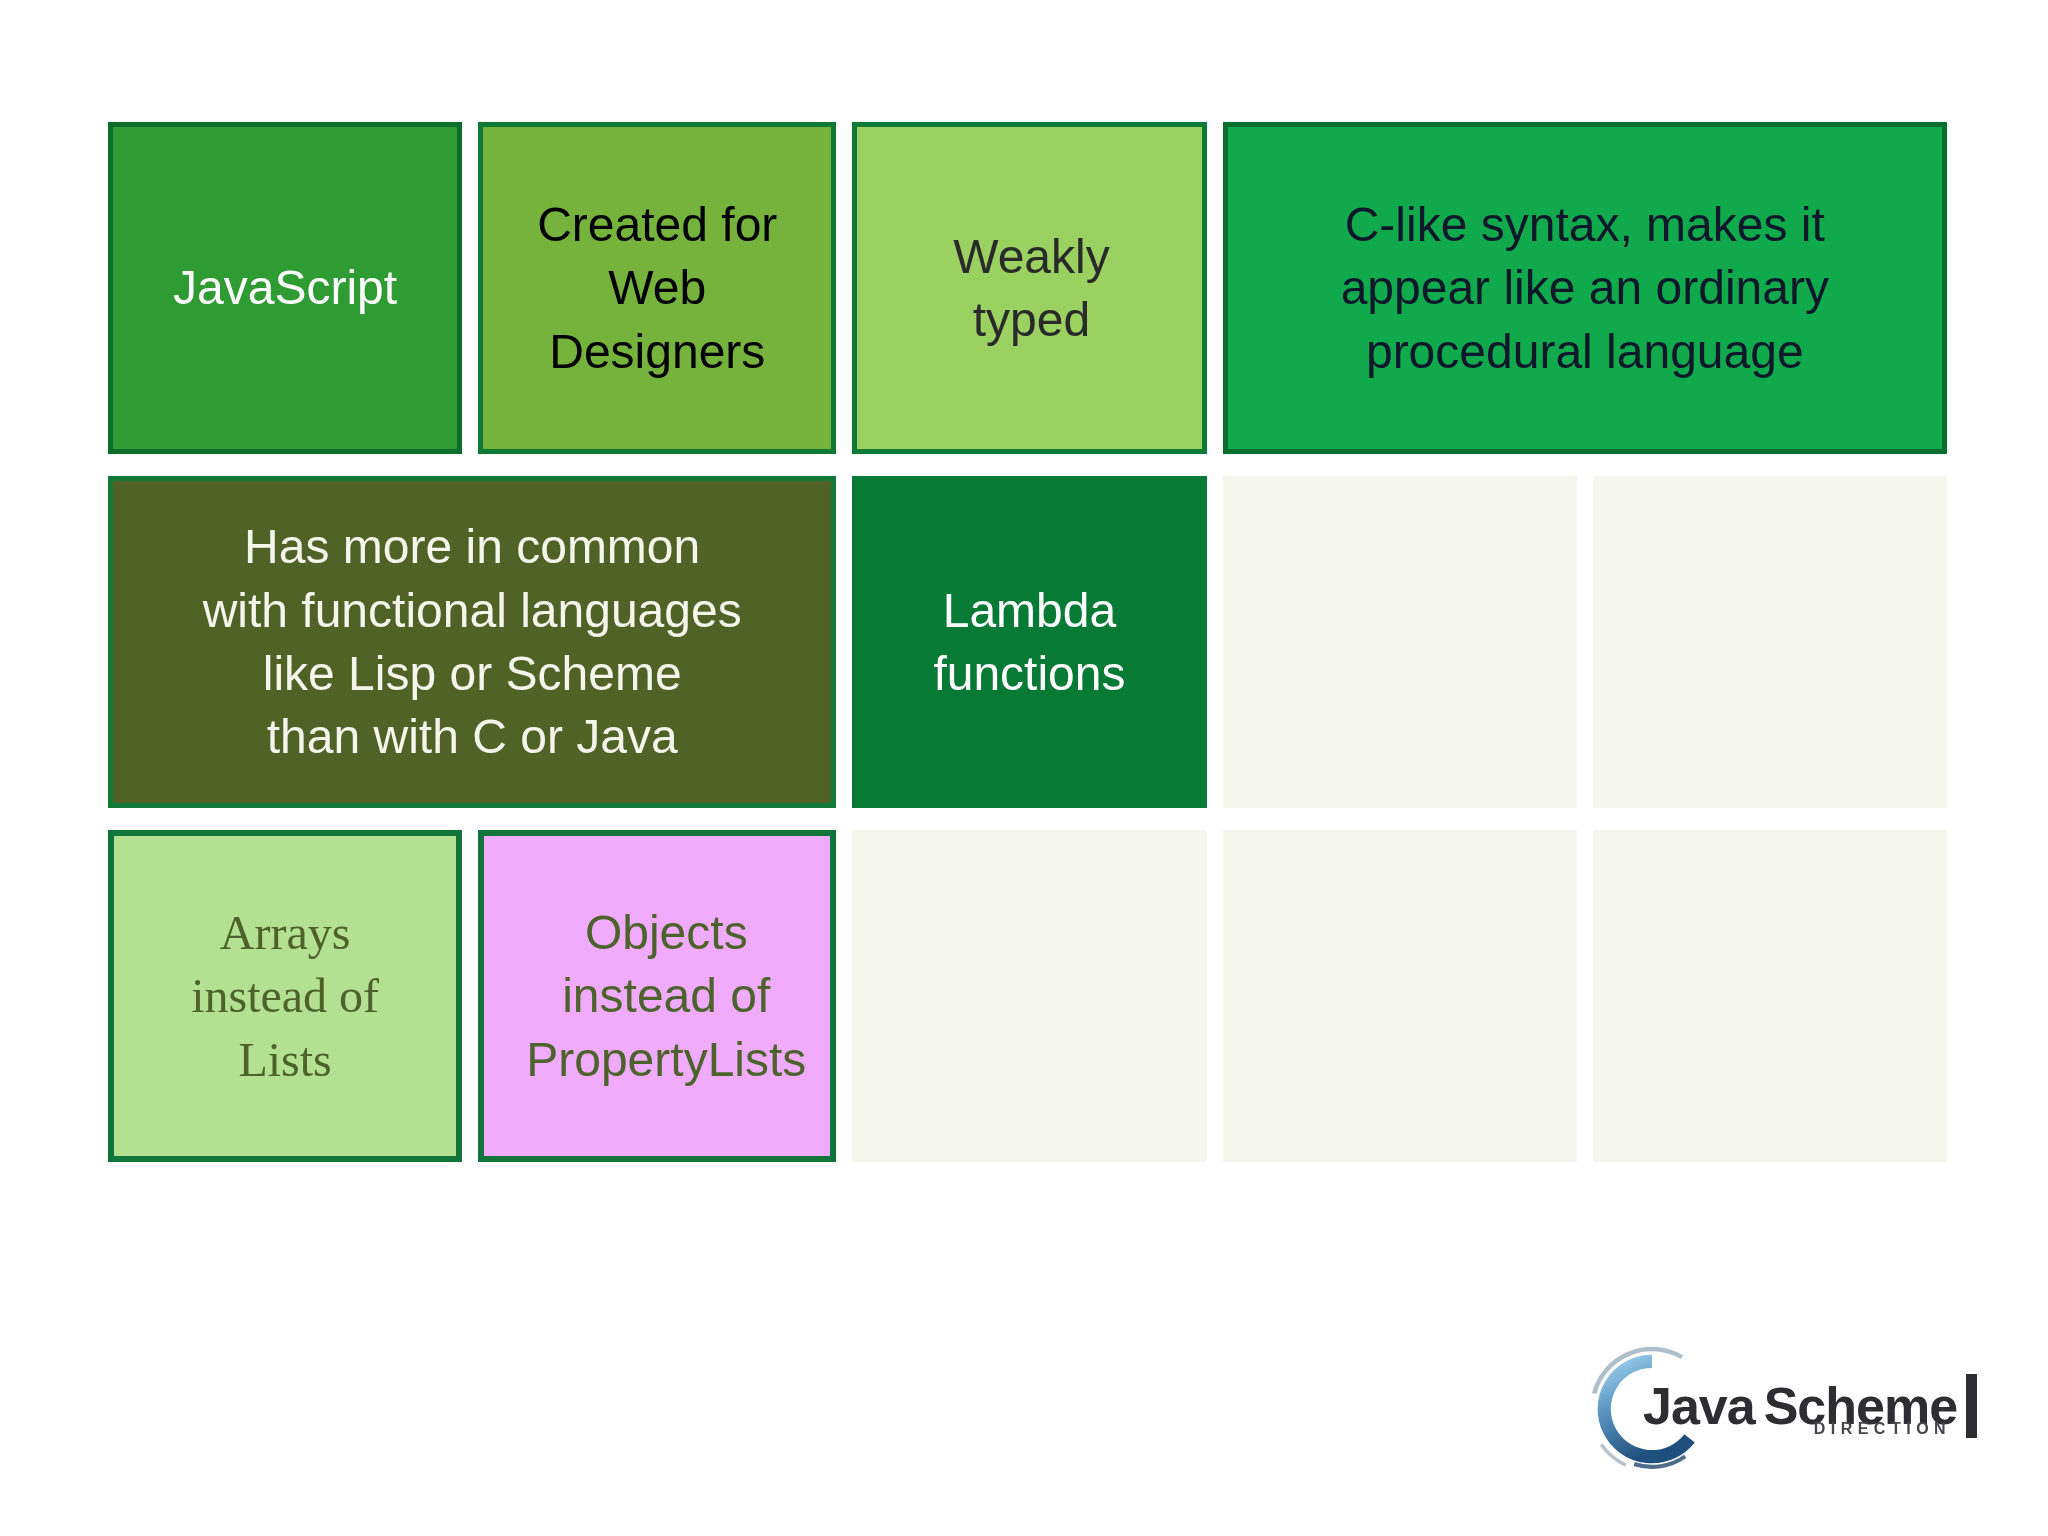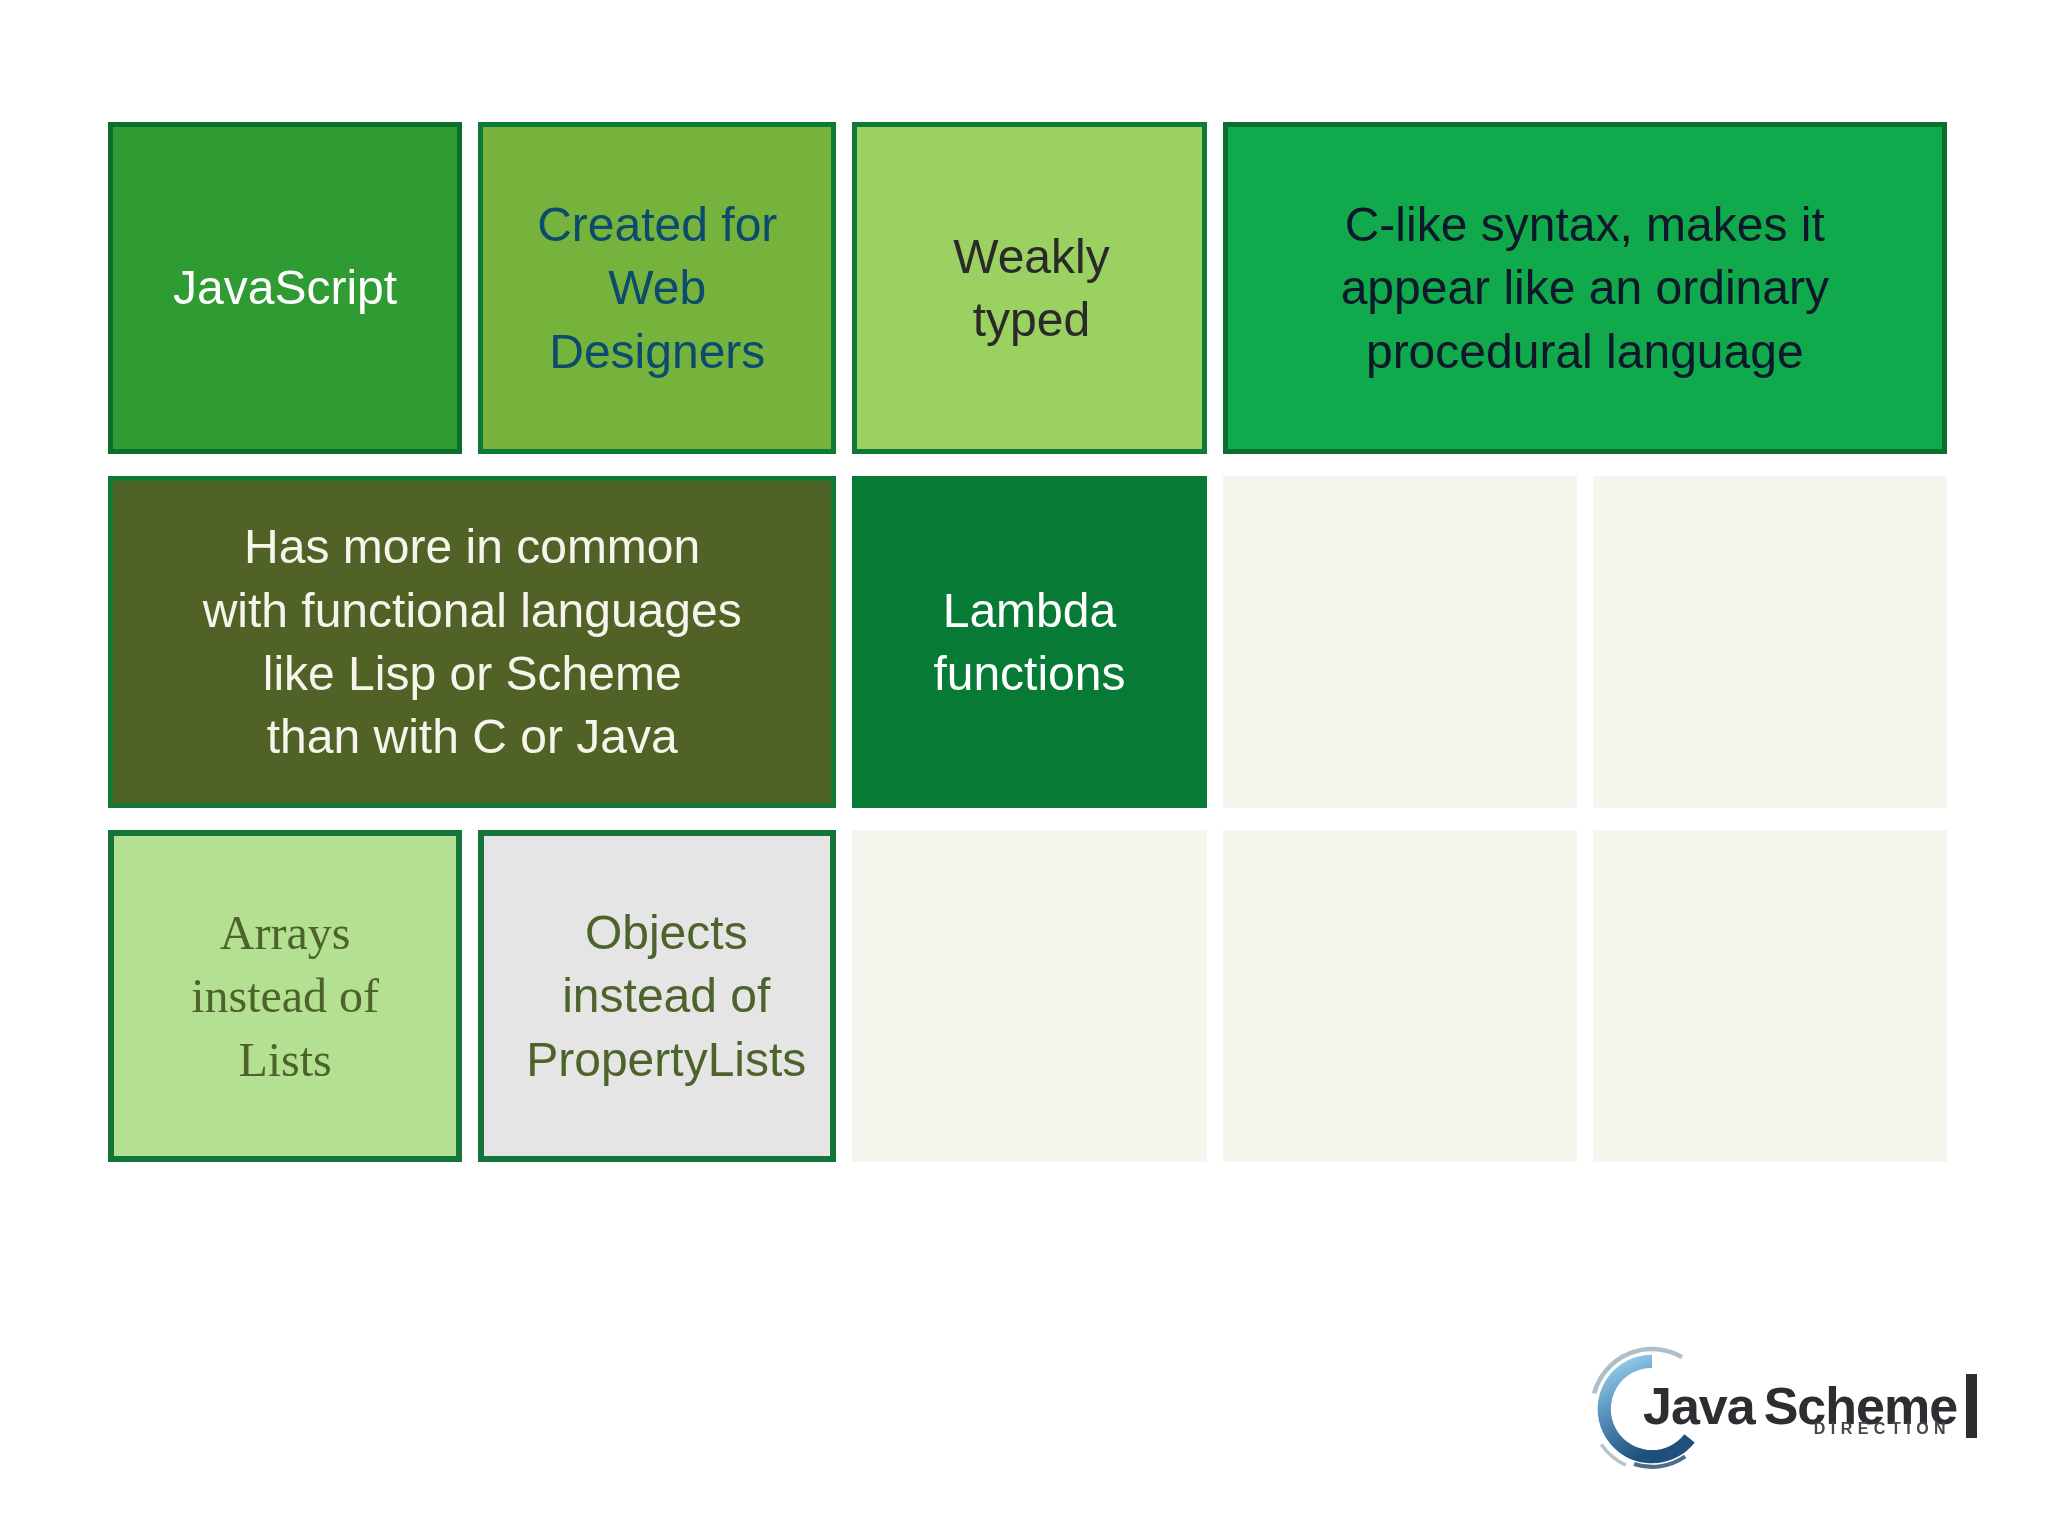--- a/index.html
+++ b/index.html
@@ -53,42 +53,42 @@
     font-size: 16px; font-weight: bold;
     letter-spacing: 5.5px;
     white-space: nowrap;
   }
 </style>
 </head>
 <body style="background: rgb(255, 255, 255);">
 
 <div class="grid">
   <div class="cell" style="background: rgb(47, 155, 51); color: rgb(255, 255, 255); border-style: solid; border-color: rgb(11, 110, 45); border-width: 5px;"><span>JavaScript</span></div>
-  <div class="cell" style="background: rgb(117, 179, 60); color: #0c4a6e; border-style: solid; border-color: rgb(14, 122, 53); border-width: 5px;"><span>Created for
+  <div class="cell" style="background: rgb(117, 179, 60); color: #000000; border-style: solid; border-color: rgb(14, 122, 53); border-width: 5px;"><span>Created for
 Web
 Designers</span></div>
   <div class="cell" style="background: rgb(154, 209, 96); color: rgb(42, 42, 42); border-style: solid; border-color: rgb(14, 122, 53); border-width: 5px; padding-left: 28px;"><span>Weakly
 typed</span></div>
   <div class="cell span-2" style="background: rgb(16, 169, 76); color: #0f172a; border-style: solid; border-color: rgb(10, 110, 46); border-width: 5px;"><span>C-like syntax, makes it
 appear like an ordinary
 procedural language</span></div>
 
   <div class="cell span-2" style="background: rgb(81, 98, 38); color: rgb(245, 245, 236); border-style: solid; border-color: rgb(17, 122, 54); border-width: 5px;"><span>Has more in common
 with functional languages
 like Lisp or Scheme
 than with C or Java</span></div>
   <div class="cell" style="background: rgb(7, 122, 53); color: rgb(255, 255, 255);"><span>Lambda
 functions</span></div>
   <div class="cell" style="background: rgb(245, 246, 238); color: rgb(0, 0, 0);"><span></span></div>
   <div class="cell" style="background: rgb(245, 246, 238); color: rgb(0, 0, 0);"><span></span></div>
 
   <div class="cell bw6" style="background: rgb(180, 224, 146); color: rgb(78, 99, 44); border-style: solid; border-color: rgb(20, 117, 58); border-width: 6px; font-family: Liberation Serif, serif;"><span>Arrays
 instead of
 Lists</span></div>
-  <div class="cell bw6" style="background: #e5e5e5; color: rgb(78, 99, 44); border-style: solid; border-color: rgb(20, 117, 58); border-width: 6px; padding-left: 42px;"><span>Objects
+  <div class="cell bw6" style="background: #f0abfc; color: rgb(78, 99, 44); border-style: solid; border-color: rgb(20, 117, 58); border-width: 6px; padding-left: 42px;"><span>Objects
 instead of
 PropertyLists</span></div>
   <div class="cell" style="background: rgb(245, 246, 238); color: rgb(0, 0, 0);"><span></span></div>
   <div class="cell" style="background: rgb(245, 246, 238); color: rgb(0, 0, 0);"><span></span></div>
   <div class="cell" style="background: rgb(245, 246, 238); color: rgb(0, 0, 0);"><span></span></div>
 </div>
 
 <div class="logo">
   <svg width="134" height="134" viewBox="0 0 132 132">
     <defs>

